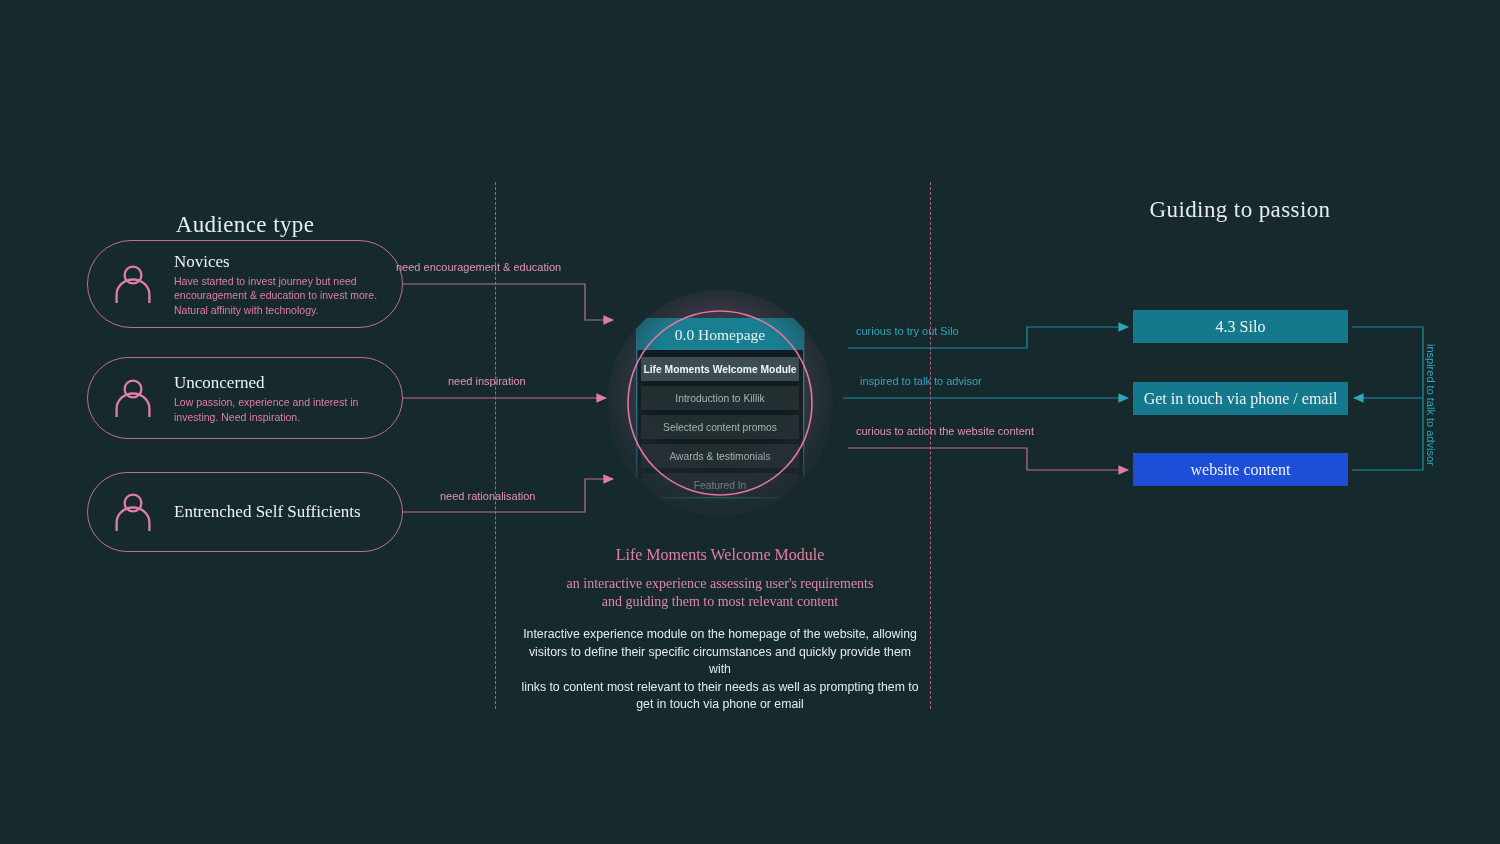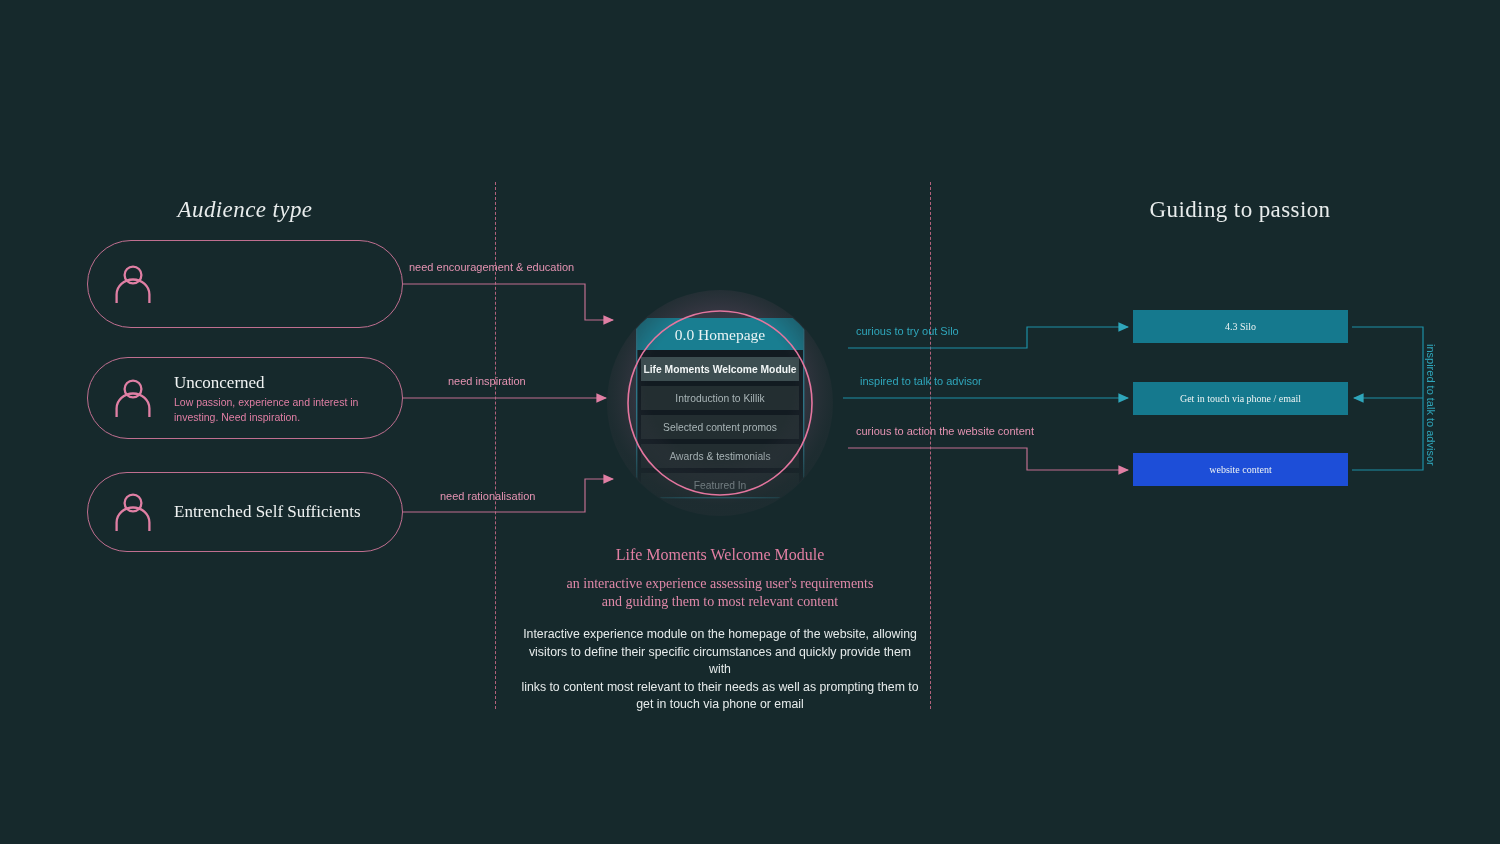--- a/index.html
+++ b/index.html
@@ -15,21 +15,21 @@
   .col-title{
     position:absolute;
     font-family:"Liberation Serif", serif;
     color:#e8ecec;
     font-size:23px;
     letter-spacing:.4px;
     text-align:center;
     line-height:29px;
     white-space:pre-line;
   }
-  #title-audience{left:95px;top:195px;width:300px;font-style:italic;}
+  #title-audience{left:95px;top:210px;width:300px;}
   #title-inspiring{left:566px;top:180px;width:300px;}
   #title-guiding{left:1090px;top:195px;width:300px;}
 
   
   .divider{
     position:absolute;top:182px;height:527px;width:0;
     border-left:1px dashed #b4627c;
   }
   #divider-left{left:495px;}
   #divider-right{left:930px;}
@@ -65,21 +65,21 @@
   .conn-label{
     position:absolute;font-size:11px;color:#e493b2;white-space:nowrap;
   }
   .conn-label.teal{color:#2fa6bb;}
 
   
   .out-box{
     position:absolute;left:1133px;width:215px;height:33px;
     display:flex;align-items:center;justify-content:center;
     font-family:"Liberation Serif", serif;
-    font-size:10px;color:#eef3f3;
+    font-size:16px;color:#eef3f3;
     box-sizing:border-box;
   }
   .out-box.teal{background:#15798e;}
   .out-box.grey{background:#1d4ed8;}
   #box-silo{top:310px;}
   #box-touch{top:382px;}
   #box-content{top:453px;}
 
   
   #label-advisor{
@@ -208,20 +208,24 @@
 
       <circle cx="720" cy="403" r="92" fill="none" stroke="#e4769f" stroke-width="1.6"></circle>
     </g>
   </svg>
 
   <div class="aud-card" id="card-novices">
     <svg class="aud-icon" viewBox="0 0 38 40">
       <circle cx="19" cy="11" r="8.4" fill="none" stroke="#e07fa4" stroke-width="2.3"></circle>
       <path d="M2.6,39 v-8.5 a16.4,15 0 0 1 32.8,0 V39" fill="none" stroke="#e07fa4" stroke-width="2.3" stroke-linejoin="round"></path>
     </svg>
+    <div class="aud-body">
+      <div class="aud-name">Novices</div>
+      <div class="aud-desc">Have started to invest journey but need encouragement &amp; education to invest more. Natural affinity with technology.</div>
+    </div>
   </div>
 
   <div class="aud-card" id="card-unconcerned">
     <svg class="aud-icon" viewBox="0 0 38 40">
       <circle cx="19" cy="11" r="8.4" fill="none" stroke="#e07fa4" stroke-width="2.3"></circle>
       <path d="M2.6,39 v-8.5 a16.4,15 0 0 1 32.8,0 V39" fill="none" stroke="#e07fa4" stroke-width="2.3" stroke-linejoin="round"></path>
     </svg>
     <div class="aud-body">
       <div class="aud-name">Unconcerned</div>
       <div class="aud-desc">Low passion, experience and interest in investing. Need inspiration.</div>
@@ -231,21 +235,21 @@
   <div class="aud-card" id="card-entrenched">
     <svg class="aud-icon" viewBox="0 0 38 40">
       <circle cx="19" cy="11" r="8.4" fill="none" stroke="#e07fa4" stroke-width="2.3"></circle>
       <path d="M2.6,39 v-8.5 a16.4,15 0 0 1 32.8,0 V39" fill="none" stroke="#e07fa4" stroke-width="2.3" stroke-linejoin="round"></path>
     </svg>
     <div class="aud-body">
       <div class="aud-name">Entrenched Self Sufficients</div>
     </div>
   </div>
 
-  <div class="conn-label" style="left:409px;top:261px;">need encouragement &amp; education</div>
+  <div class="conn-label" style="left:396px;top:261px;">need encouragement &amp; education</div>
   <div class="conn-label" style="left:448px;top:375px;">need inspiration</div>
   <div class="conn-label" style="left:440px;top:490px;">need rationalisation</div>
 
   <div class="conn-label teal" style="left:856px;top:325px;">curious to try out Silo</div>
   <div class="conn-label teal" style="left:860px;top:375px;">inspired to talk to advisor</div>
   <div class="conn-label" style="left:856px;top:425px;">curious to action the website content</div>
 
   <div class="out-box teal" id="box-silo">4.3 Silo</div>
   <div class="out-box teal" id="box-touch">Get in touch via phone / email</div>
   <div class="out-box grey" id="box-content">website content</div>

